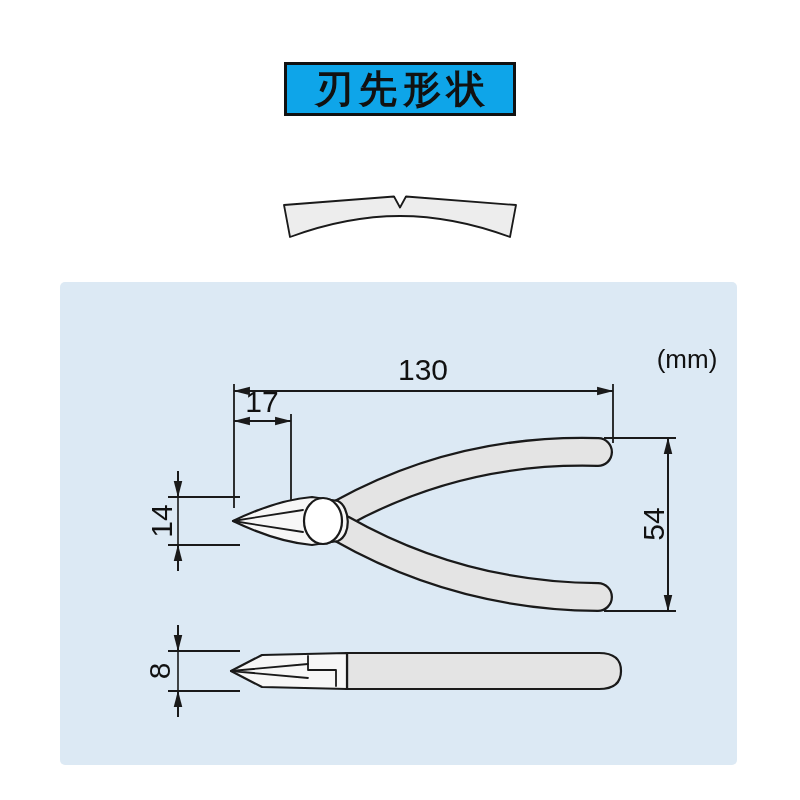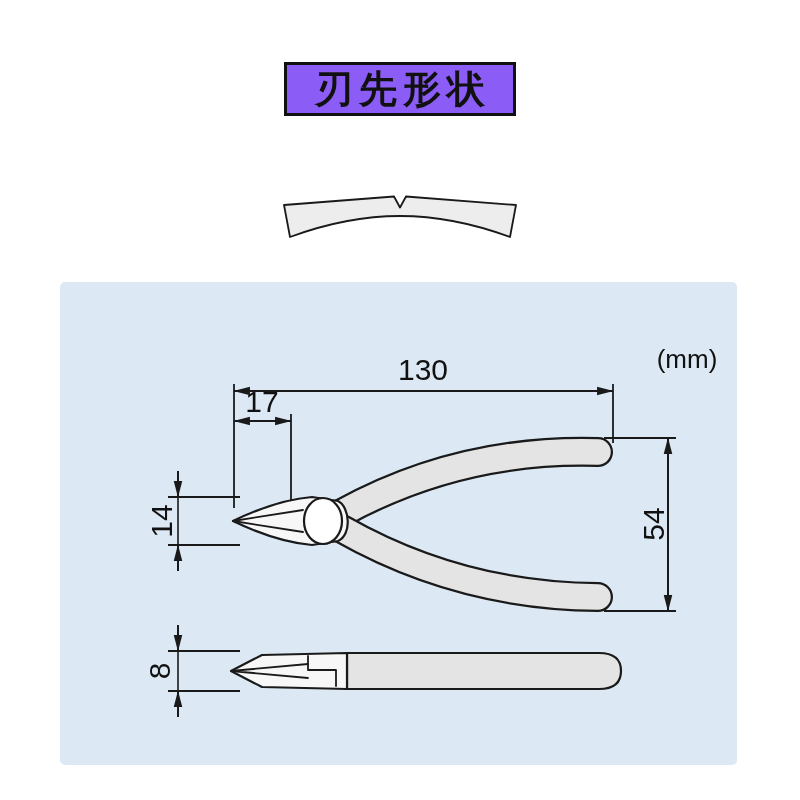--- a/index.html
+++ b/index.html
@@ -6,21 +6,21 @@
   .page{
     position:relative;width:800px;height:800px;background:#ffffff;
     font-family:"Liberation Sans", sans-serif;overflow:hidden;
   }
   .title-box{
     position:absolute;left:284px;top:62px;width:232px;height:54px;
     border:3px solid #111;box-sizing:border-box;
     display:flex;align-items:center;justify-content:center;
     font-size:38px;font-weight:600;letter-spacing:6px;color:#111;
     padding-left:6px; 
-    background:#8b5cf6;
+    background:#0ea5e9;
   }
   .panel{
     position:absolute;left:60px;top:282px;width:677px;height:483px;
     background:#dce9f4;border-radius:5px;
   }
   svg.overlay{position:absolute;left:0;top:0;}
   svg text{
     font-family:"Liberation Sans", sans-serif;
     fill:#111;
   }

